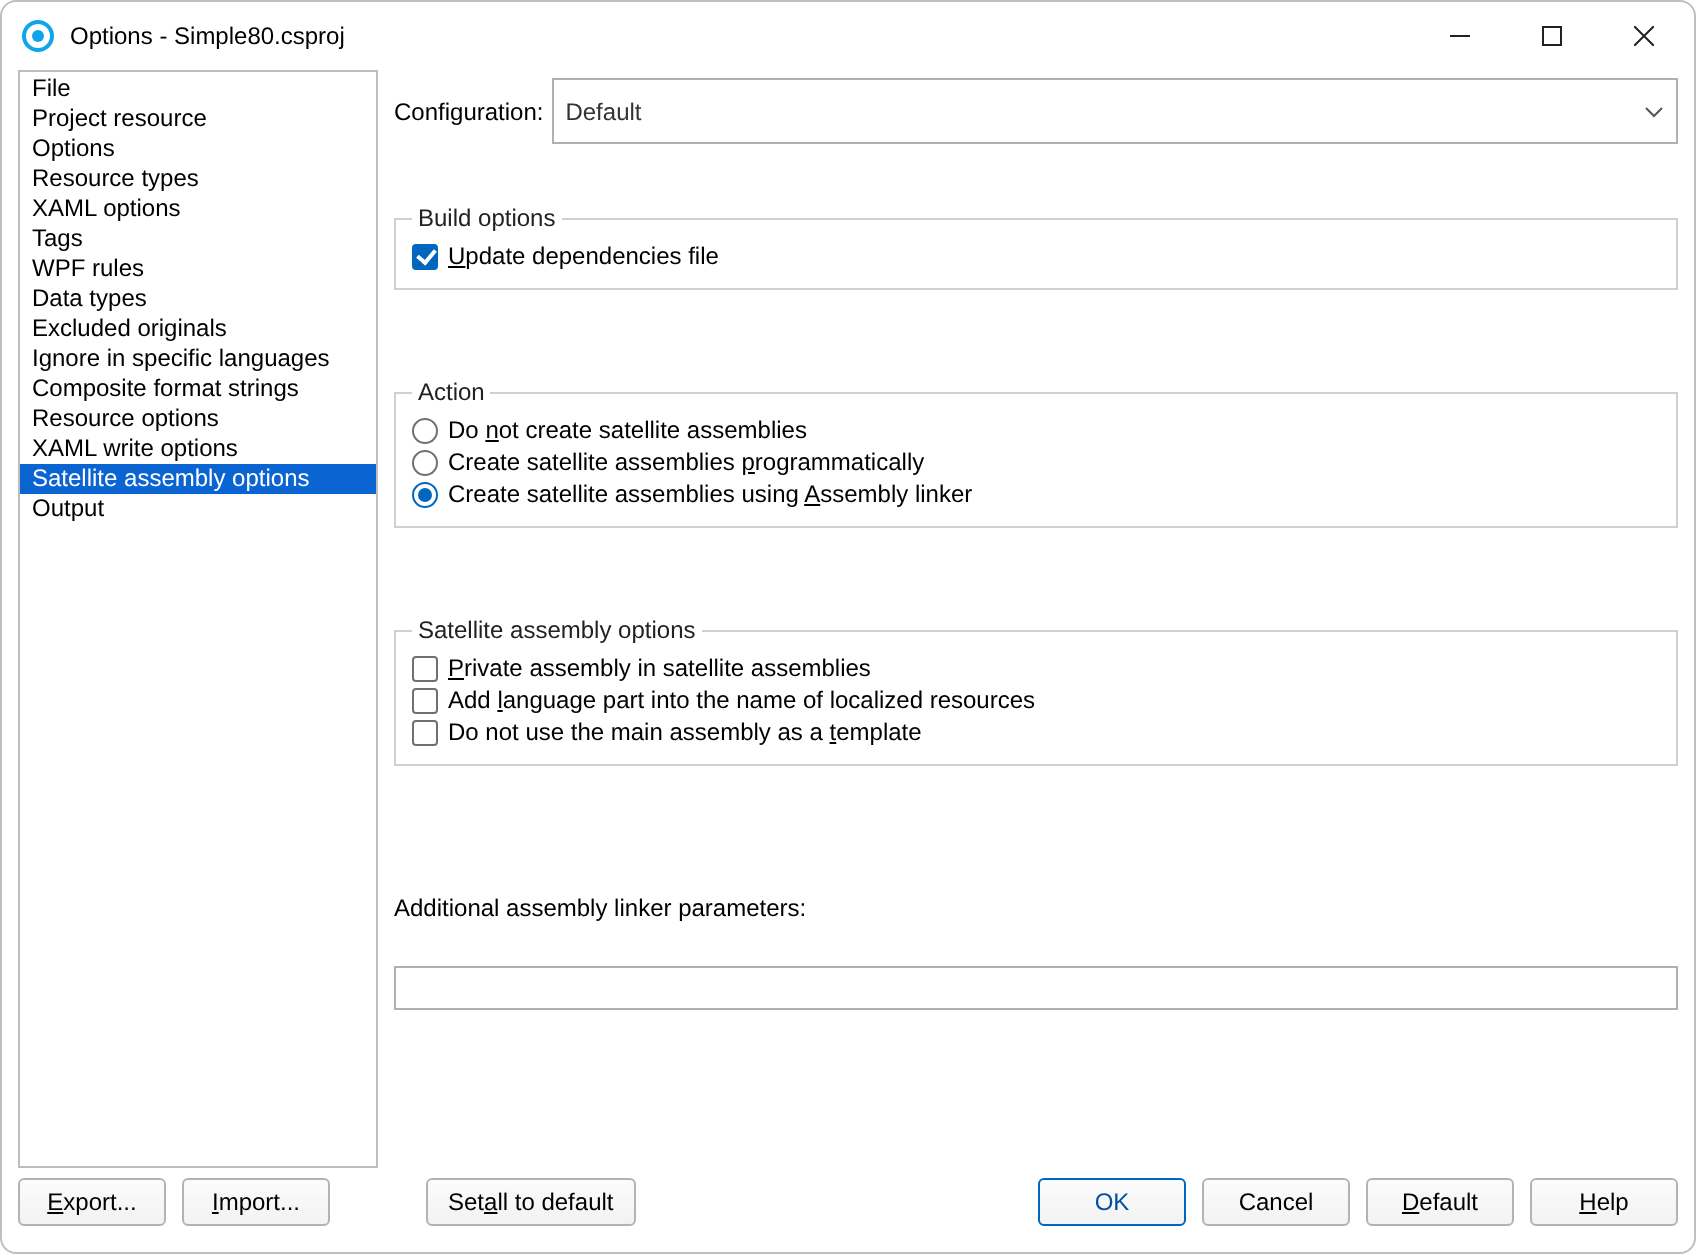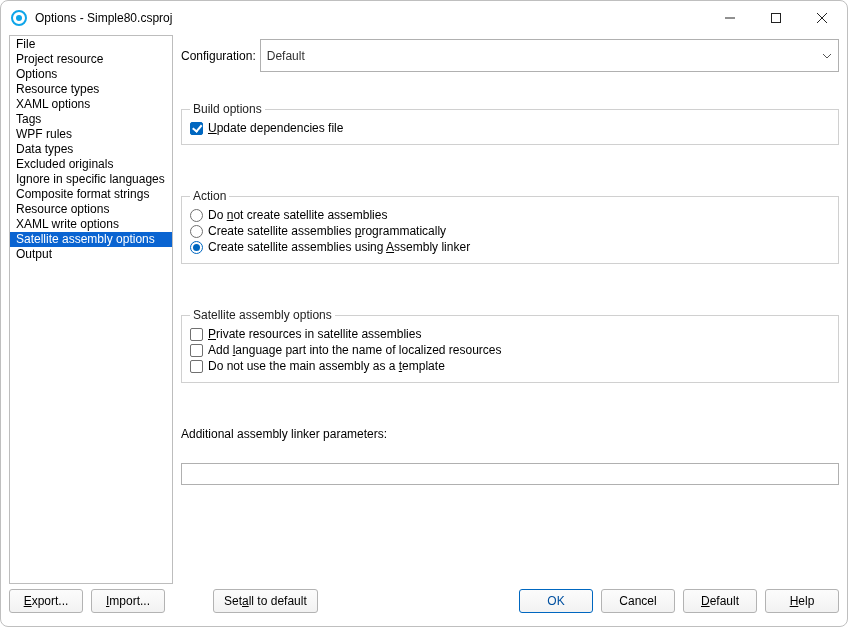--- a/index.html
+++ b/index.html
@@ -6,39 +6,39 @@
   html, body { margin: 0; padding: 0; }
   body { width: 848px; height: 627px; background: #fff; border: 1px solid #bfbfbf; border-radius: 8px; overflow: hidden; display: flex; flex-direction: column; }
   .titlebar { height: 34px; display: flex; align-items: center; padding: 0 2px 0 10px; }
   .title-ico { width: 16px; height: 16px; border: 2px solid #0ea5e9; border-radius: 50%; position: relative; margin-right: 8px; }
   .title-ico::after { content: ""; position: absolute; inset: 3px; background: #0ea5e9; border-radius: 50%; }
   .title-txt { flex: 0 0 auto; }
   .title-gap { flex: 1; }
   .winbtn { width: 46px; height: 30px; display: flex; align-items: center; justify-content: center; color: #222; }
   .winbtn svg { width: 10px; height: 10px; }
   .content { flex: 1; display: flex; padding: 0 8px; gap: 8px; overflow: hidden; }
-  .sidebar { width: 164px; border: 1px solid #bdbdbd; background: #fff; padding: 1px 0; overflow: auto; }
+  .sidebar { width: 180px; border: 1px solid #bdbdbd; background: #fff; padding: 1px 0; overflow: auto; }
   .sidebar .item { padding: 0 6px; line-height: 15px; white-space: nowrap; cursor: default; }
   .sidebar .item.selected { background: #0a64d1; color: #fff; }
   .main { flex: 1; display: flex; flex-direction: column; padding-top: 4px; gap: 20px; }
   .cfgrow { display: flex; align-items: center; gap: 4px; margin-bottom: 10px; }
   .cfgrow .sel { flex: 1; height: 33px; border: 1px solid #b0b0b0; display: flex; align-items: center; padding: 0 6px; justify-content: space-between; color: #333; }
   .chev { width: 10px; height: 10px; }
   fieldset { border: 1px solid #d0d0d0; margin: 0 0 24px 0; padding: 4px 8px 8px 8px; }
   legend { padding: 0 3px; color: #222; }
   .row { display: flex; align-items: center; gap: 5px; padding: 1px 0; position: relative; }
   .cb { width: 13px; height: 13px; border: 1px solid #707070; border-radius: 2px; display: flex; align-items: center; justify-content: center; background: #fff; }
   .cb.checked { background: #0067c0; border-color: #0067c0; }
   .cb.checked::after { content: ""; width: 4px; height: 7px; border: solid #fff; border-width: 0 2px 2px 0; transform: rotate(40deg) translate(-0.5px,-1px); }
   .rb { width: 13px; height: 13px; border: 1px solid #707070; border-radius: 50%; background: #fff; display: flex; align-items: center; justify-content: center; }
   .rb.on { border-color: #0067c0; }
   .rb.on::after { content: ""; width: 7px; height: 7px; background: #0067c0; border-radius: 50%; }
   .mne { text-decoration: underline; }
   .hl { position: absolute; border: 2px solid #e11; pointer-events: none; }
-  .paramlbl { margin-top: 0; }
+  .paramlbl { margin-top: 20px; }
   .paraminput { height: 22px; border: 1px solid #b0b0b0; margin-top: 2px; padding: 0 4px; }
   .footer { height: 42px; border-top: 0; display: flex; align-items: center; padding: 0 8px 8px 8px; gap: 8px; }
   .btn { height: 24px; border: 1px solid #b3b3b3; background: linear-gradient(#fcfcfc,#f2f2f2); border-radius: 3px; padding: 0 10px; min-width: 74px; display: flex; align-items: center; justify-content: center; cursor: default; }
   .btn.primary { border-color: #0067c0; color: #0050a0; }
   .spacer { flex: 1; }
 </style>
 </head>
 <body>
 
 <div class="titlebar">
@@ -112,21 +112,21 @@
       <div class="row">
           <div class="rb on"></div>
           <span><span>Create satellite assemblies using </span><span class="mne">A</span><span>ssembly linker</span></span>
         </div>
     </fieldset>
 
     <fieldset style="position:relative;">
       <legend>Satellite assembly options</legend>
       <div class="row">
           <div class="cb"></div>
-          <span><span></span><span class="mne">P</span><span>rivate resources in satellite assemblies</span></span>
+          <span><span></span><span class="mne">P</span><span>rivate assembly in satellite assemblies</span></span>
         </div>
       <div class="row">
           <div class="cb"></div>
           <span><span>Add </span><span class="mne">l</span><span>anguage part into the name of localized resources</span></span>
         </div>
       <div class="row">
           <div class="cb"></div>
           <span><span>Do not use the main assembly as a </span><span class="mne">t</span><span>emplate</span></span>
         </div>
     </fieldset>

